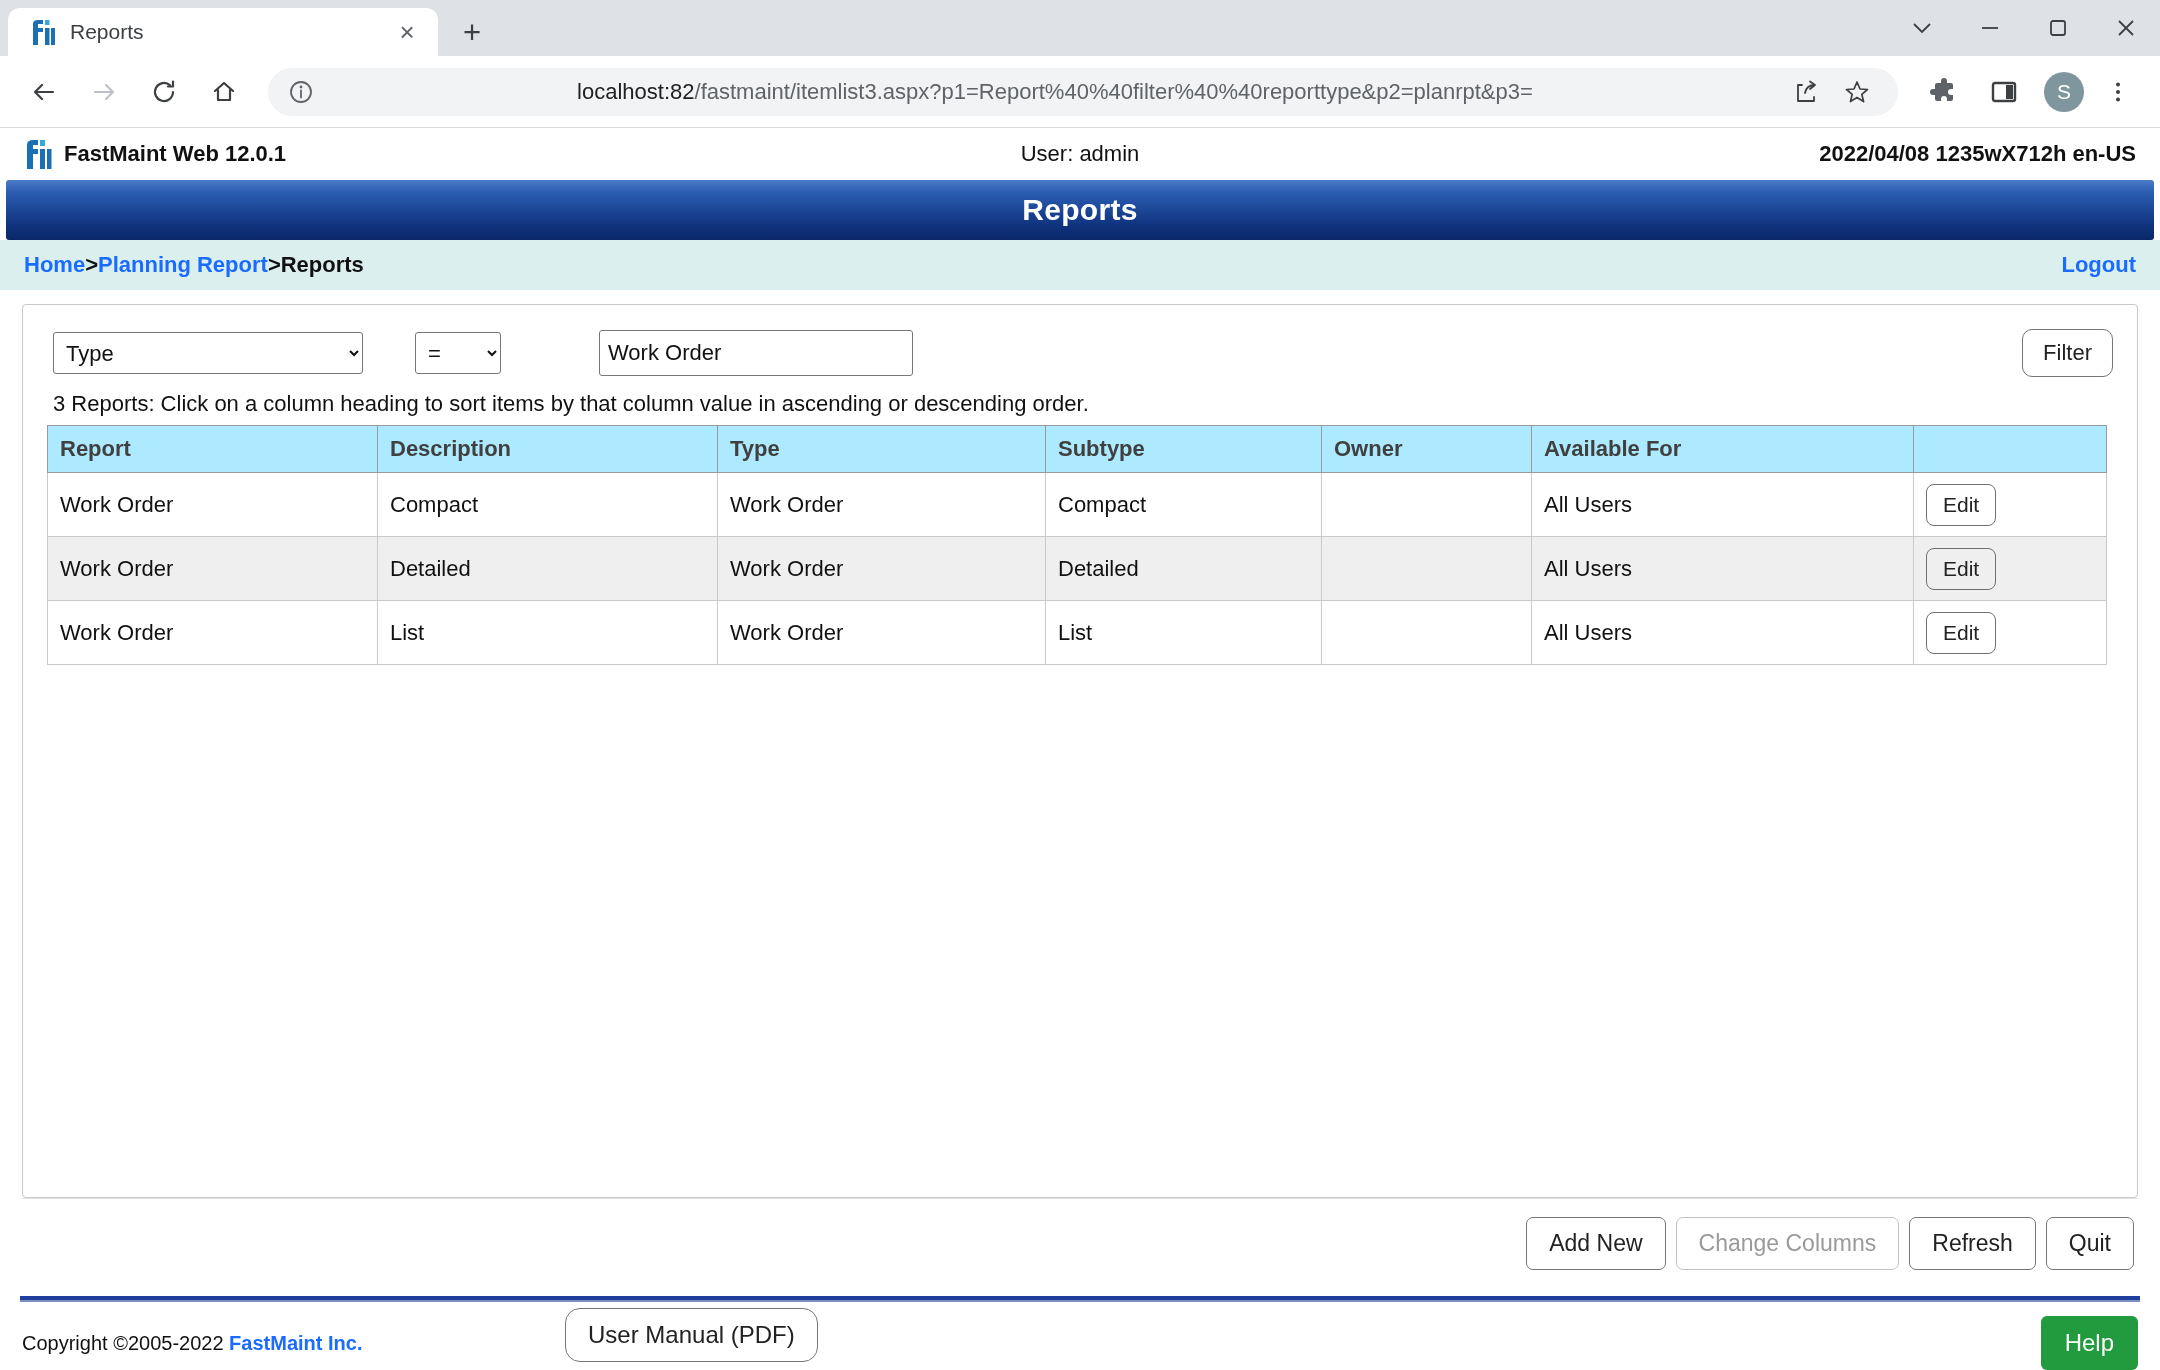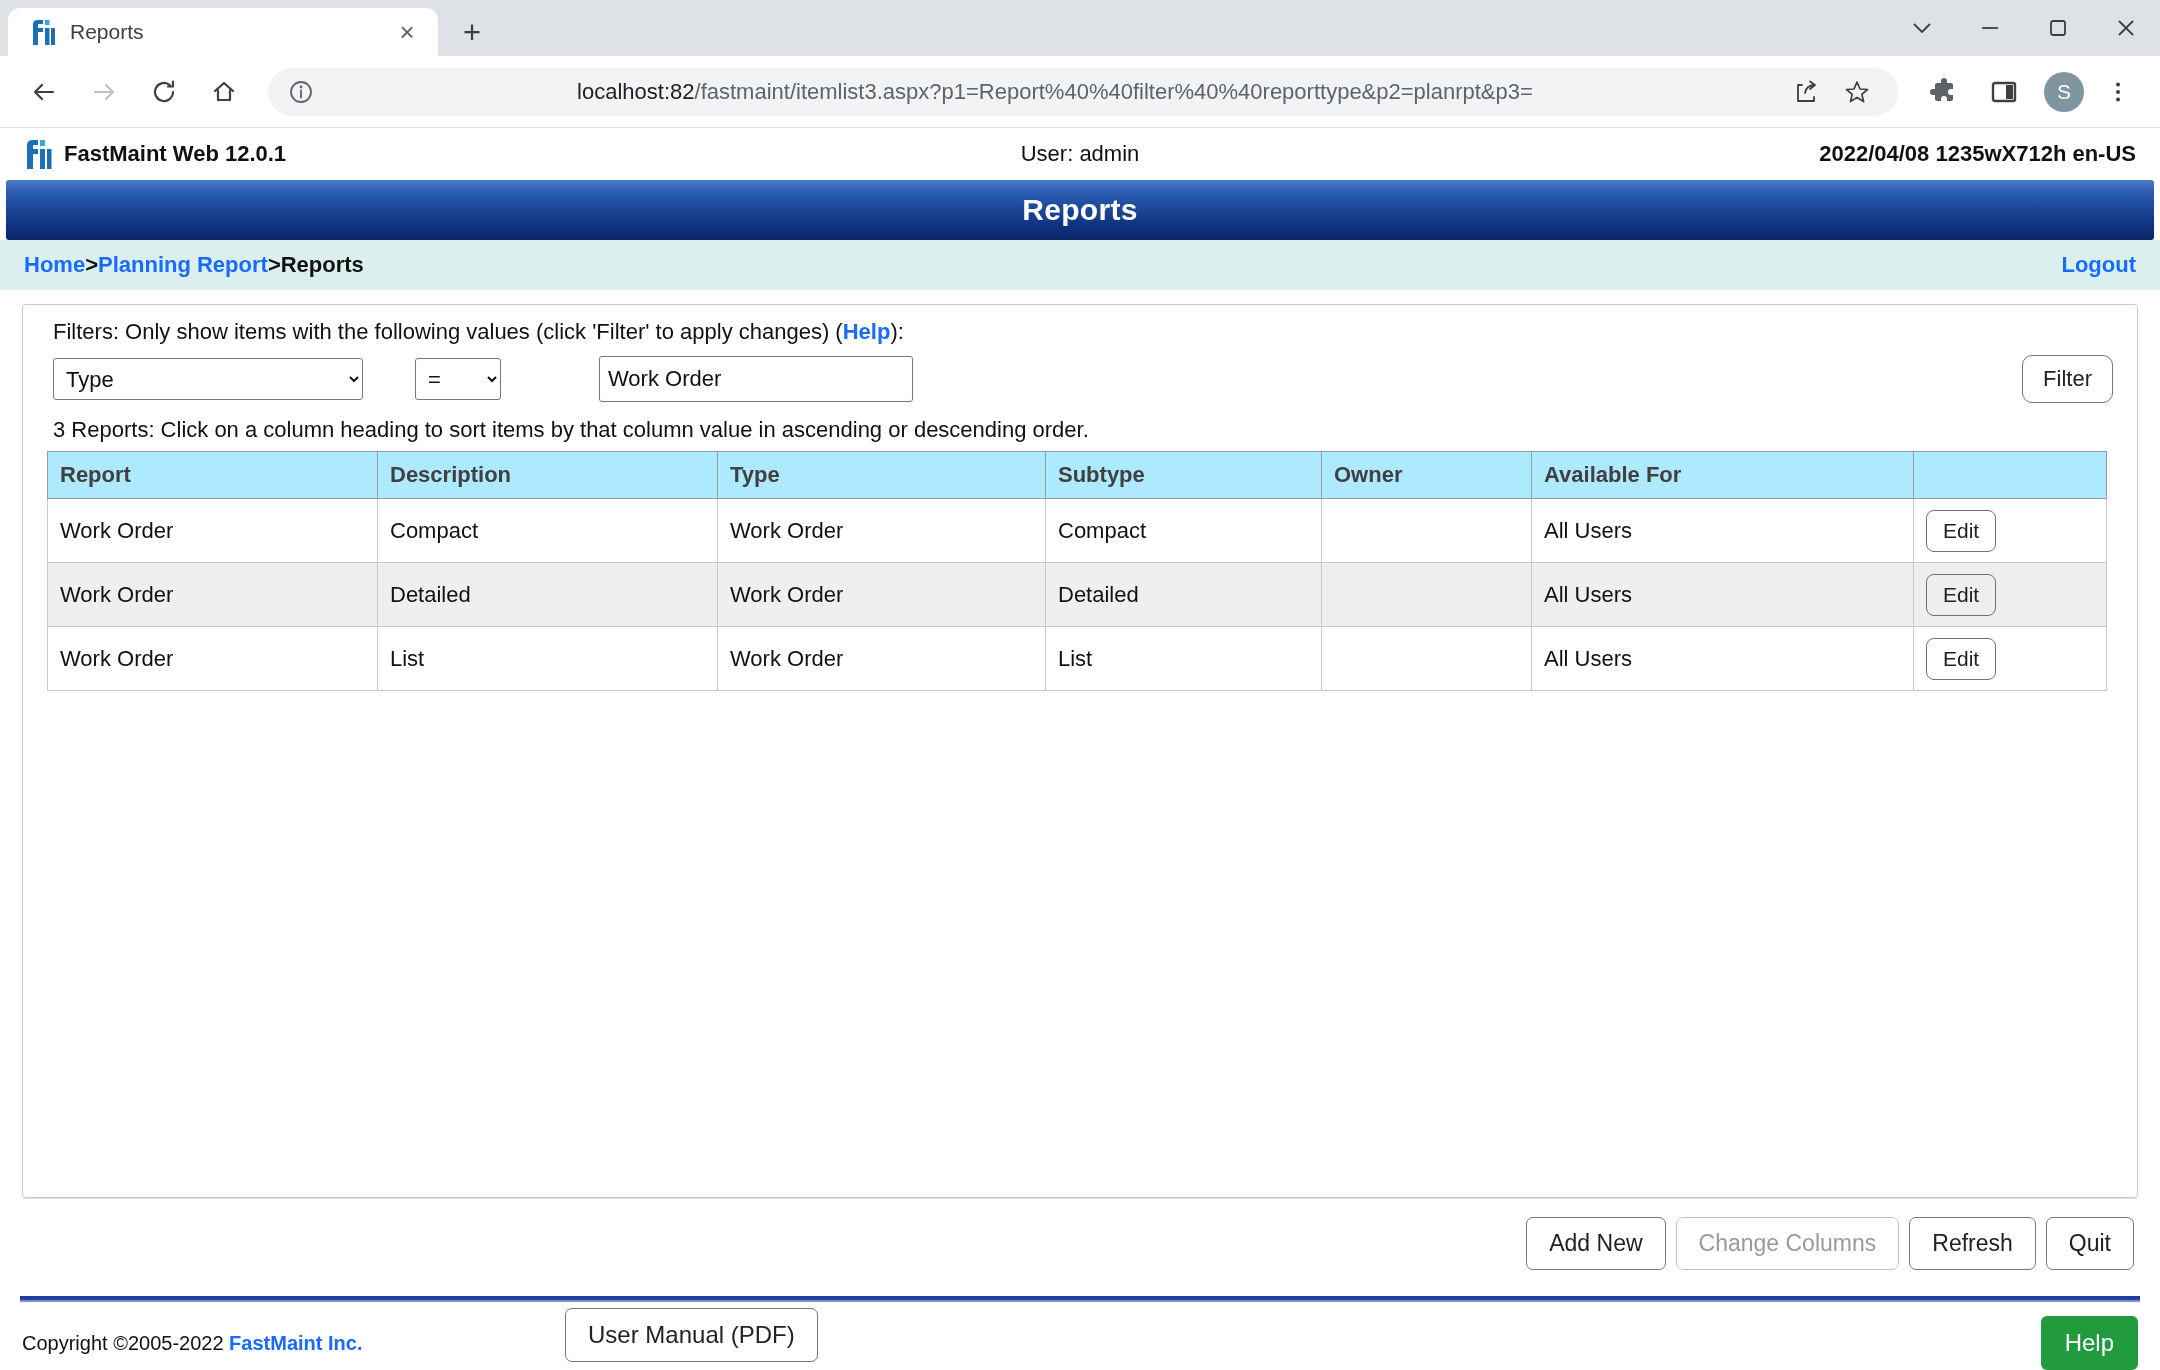--- a/index.html
+++ b/index.html
@@ -281,21 +281,21 @@
   }
   .footer {
     display: flex; align-items: center;
     padding: 14px 22px 0 22px;
     flex: 0 0 auto;
     position: relative;
   }
   .copy { font-size: 20px; color: #111; }
   .copy a { color: #1a6bff; font-weight: bold; text-decoration: none; }
   .manual-wrap { position: absolute; left: 565px; top: 6px; }
-  .btn-manual { font-size: 24px; padding: 12px 22px; border-radius: 7px; }
+  .btn-manual { font-size: 24px; padding: 12px 22px; border-radius: 15px; }
   .btn-help {
     margin-left: auto;
     background: #219b3e; color: #ffffff;
     border: none; border-radius: 6px;
     font-size: 24px; padding: 13px 24px;
     font-family: "Liberation Sans", sans-serif;
   }
 
   svg { display: block; }
 </style>
@@ -431,21 +431,20 @@
       <span class="t">Reports</span>
     </div>
 
     <div class="crumbbar">
       <span class="crumb"><a href="#">Home</a><span class="sep">&gt;</span><a href="#">Planning Report</a><span class="sep">&gt;</span><span class="cur">Reports</span></span>
       <a class="logout" href="#">Logout</a>
     </div>
 
     <div class="panel">
 
-      <div class="filters-line"><span>Filters: Only show items with the following values (click 'Filter' to apply changes) (</span><a href="#">Help</a><span>):</span></div>
 
       <div class="filter-row">
         <select class="ui sel-field">
           <option>Type</option>
         </select>
         <select class="ui sel-op">
           <option>=</option>
         </select>
         <input class="ui inp-val" type="text" value="Work Order" style="">
         <button class="btn btn-filter">Filter</button>

